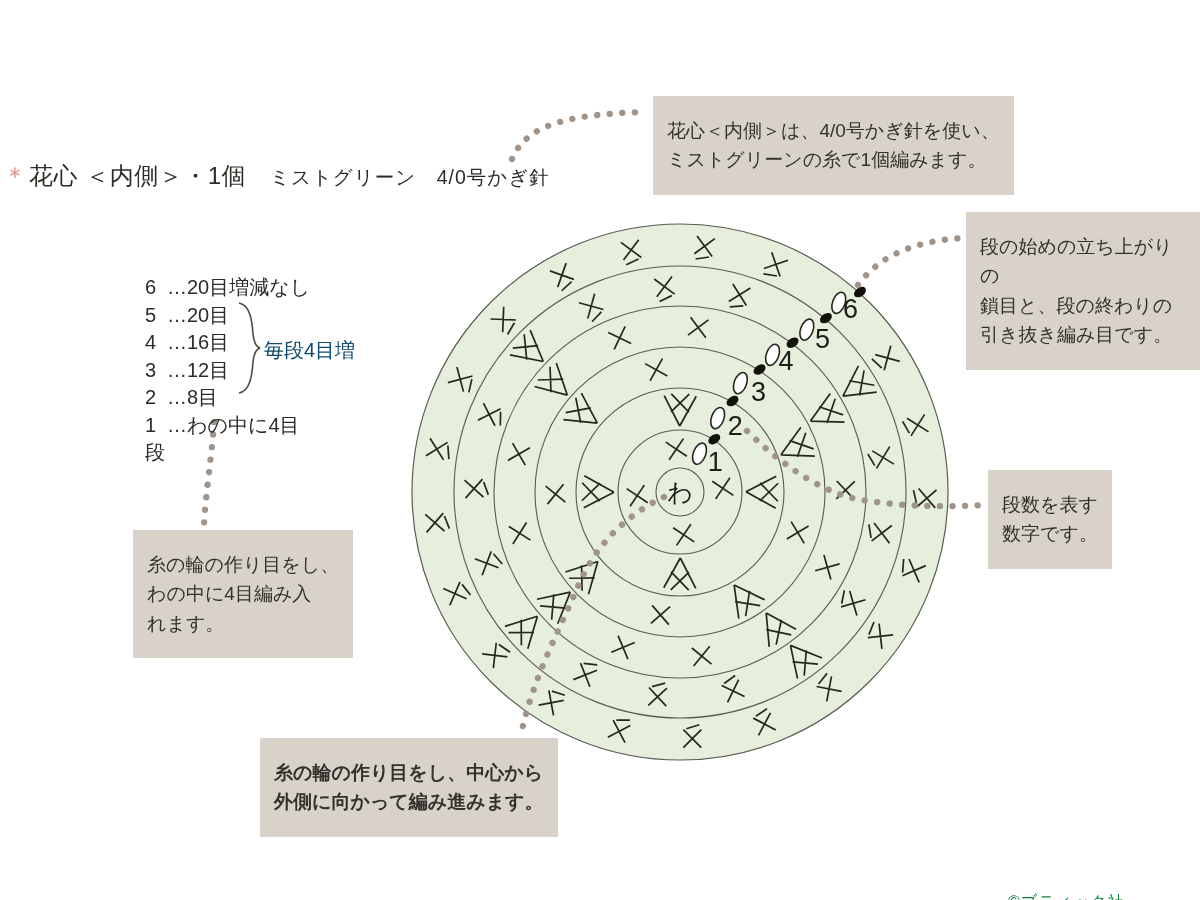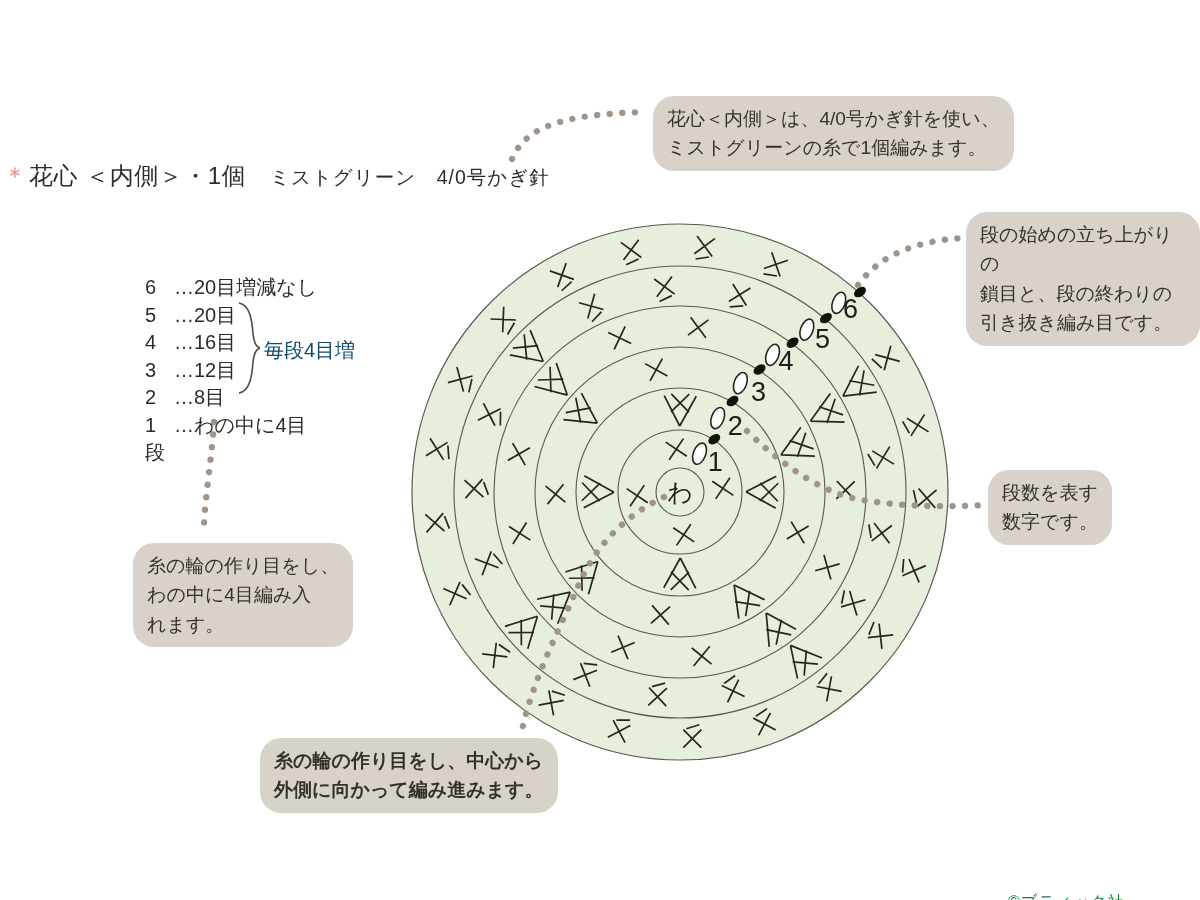--- a/index.html
+++ b/index.html
@@ -9,30 +9,30 @@
   }
   #chart-layer{position:absolute;left:0;top:0;width:1200px;height:900px;z-index:1;}
   .txt{position:absolute;z-index:2;}
   .title-row{left:3px;top:160px;display:flex;align-items:baseline;}
   .title-mark{color:#e08a8a;font-size:24px;margin-right:2px;}
   .title-main{font-size:24px;letter-spacing:0.5px;color:#2c2c27;}
   .subtitle{left:270px;top:164px;font-size:19.5px;letter-spacing:1px;color:#2c2c27;}
   .legend{left:145px;top:274px;font-size:20px;line-height:27.5px;color:#2c2c27;}
   .legend-row{display:flex;}
   .legend-num{width:22px;}
-  .legend-desc{margin-left:7px;white-space:pre;}
+  .legend-desc{white-space:pre;}
   .bracket-note{left:264px;top:337px;font-size:20px;color:#0c4a6e;}
   .callout{
     background:#d8d2ca;color:#32322c;font-size:19px;line-height:1.55;
-    padding:8px 14px;white-space:pre-line;box-sizing:border-box;border-radius:21px;
+    padding:20px 14px;white-space:pre-line;box-sizing:border-box;
   }
   .callout-yarn{left:653px;top:96px;}
   .callout-rowstart{left:966px;top:212px;}
   .callout-rownum{left:988px;top:470px;}
-  .callout-ringstart{left:133px;top:530px;margin-top:13px;}
+  .callout-ringstart{left:133px;top:530px;}
   .callout-direction{left:260px;top:738px;font-weight:bold;}
   .copyright{left:1008px;top:892px;font-size:16px;letter-spacing:1px;color:#15803d;}
 </style>
 </head>
 <body>
 
 <div class="canvas">
 
   <div id="chart-layer"><svg width="1200" height="900" viewBox="0 0 1200 900">
         <circle cx="680" cy="492" r="268" fill="#e5efdc" stroke="#5a5a50" stroke-width="1.2"></circle>

